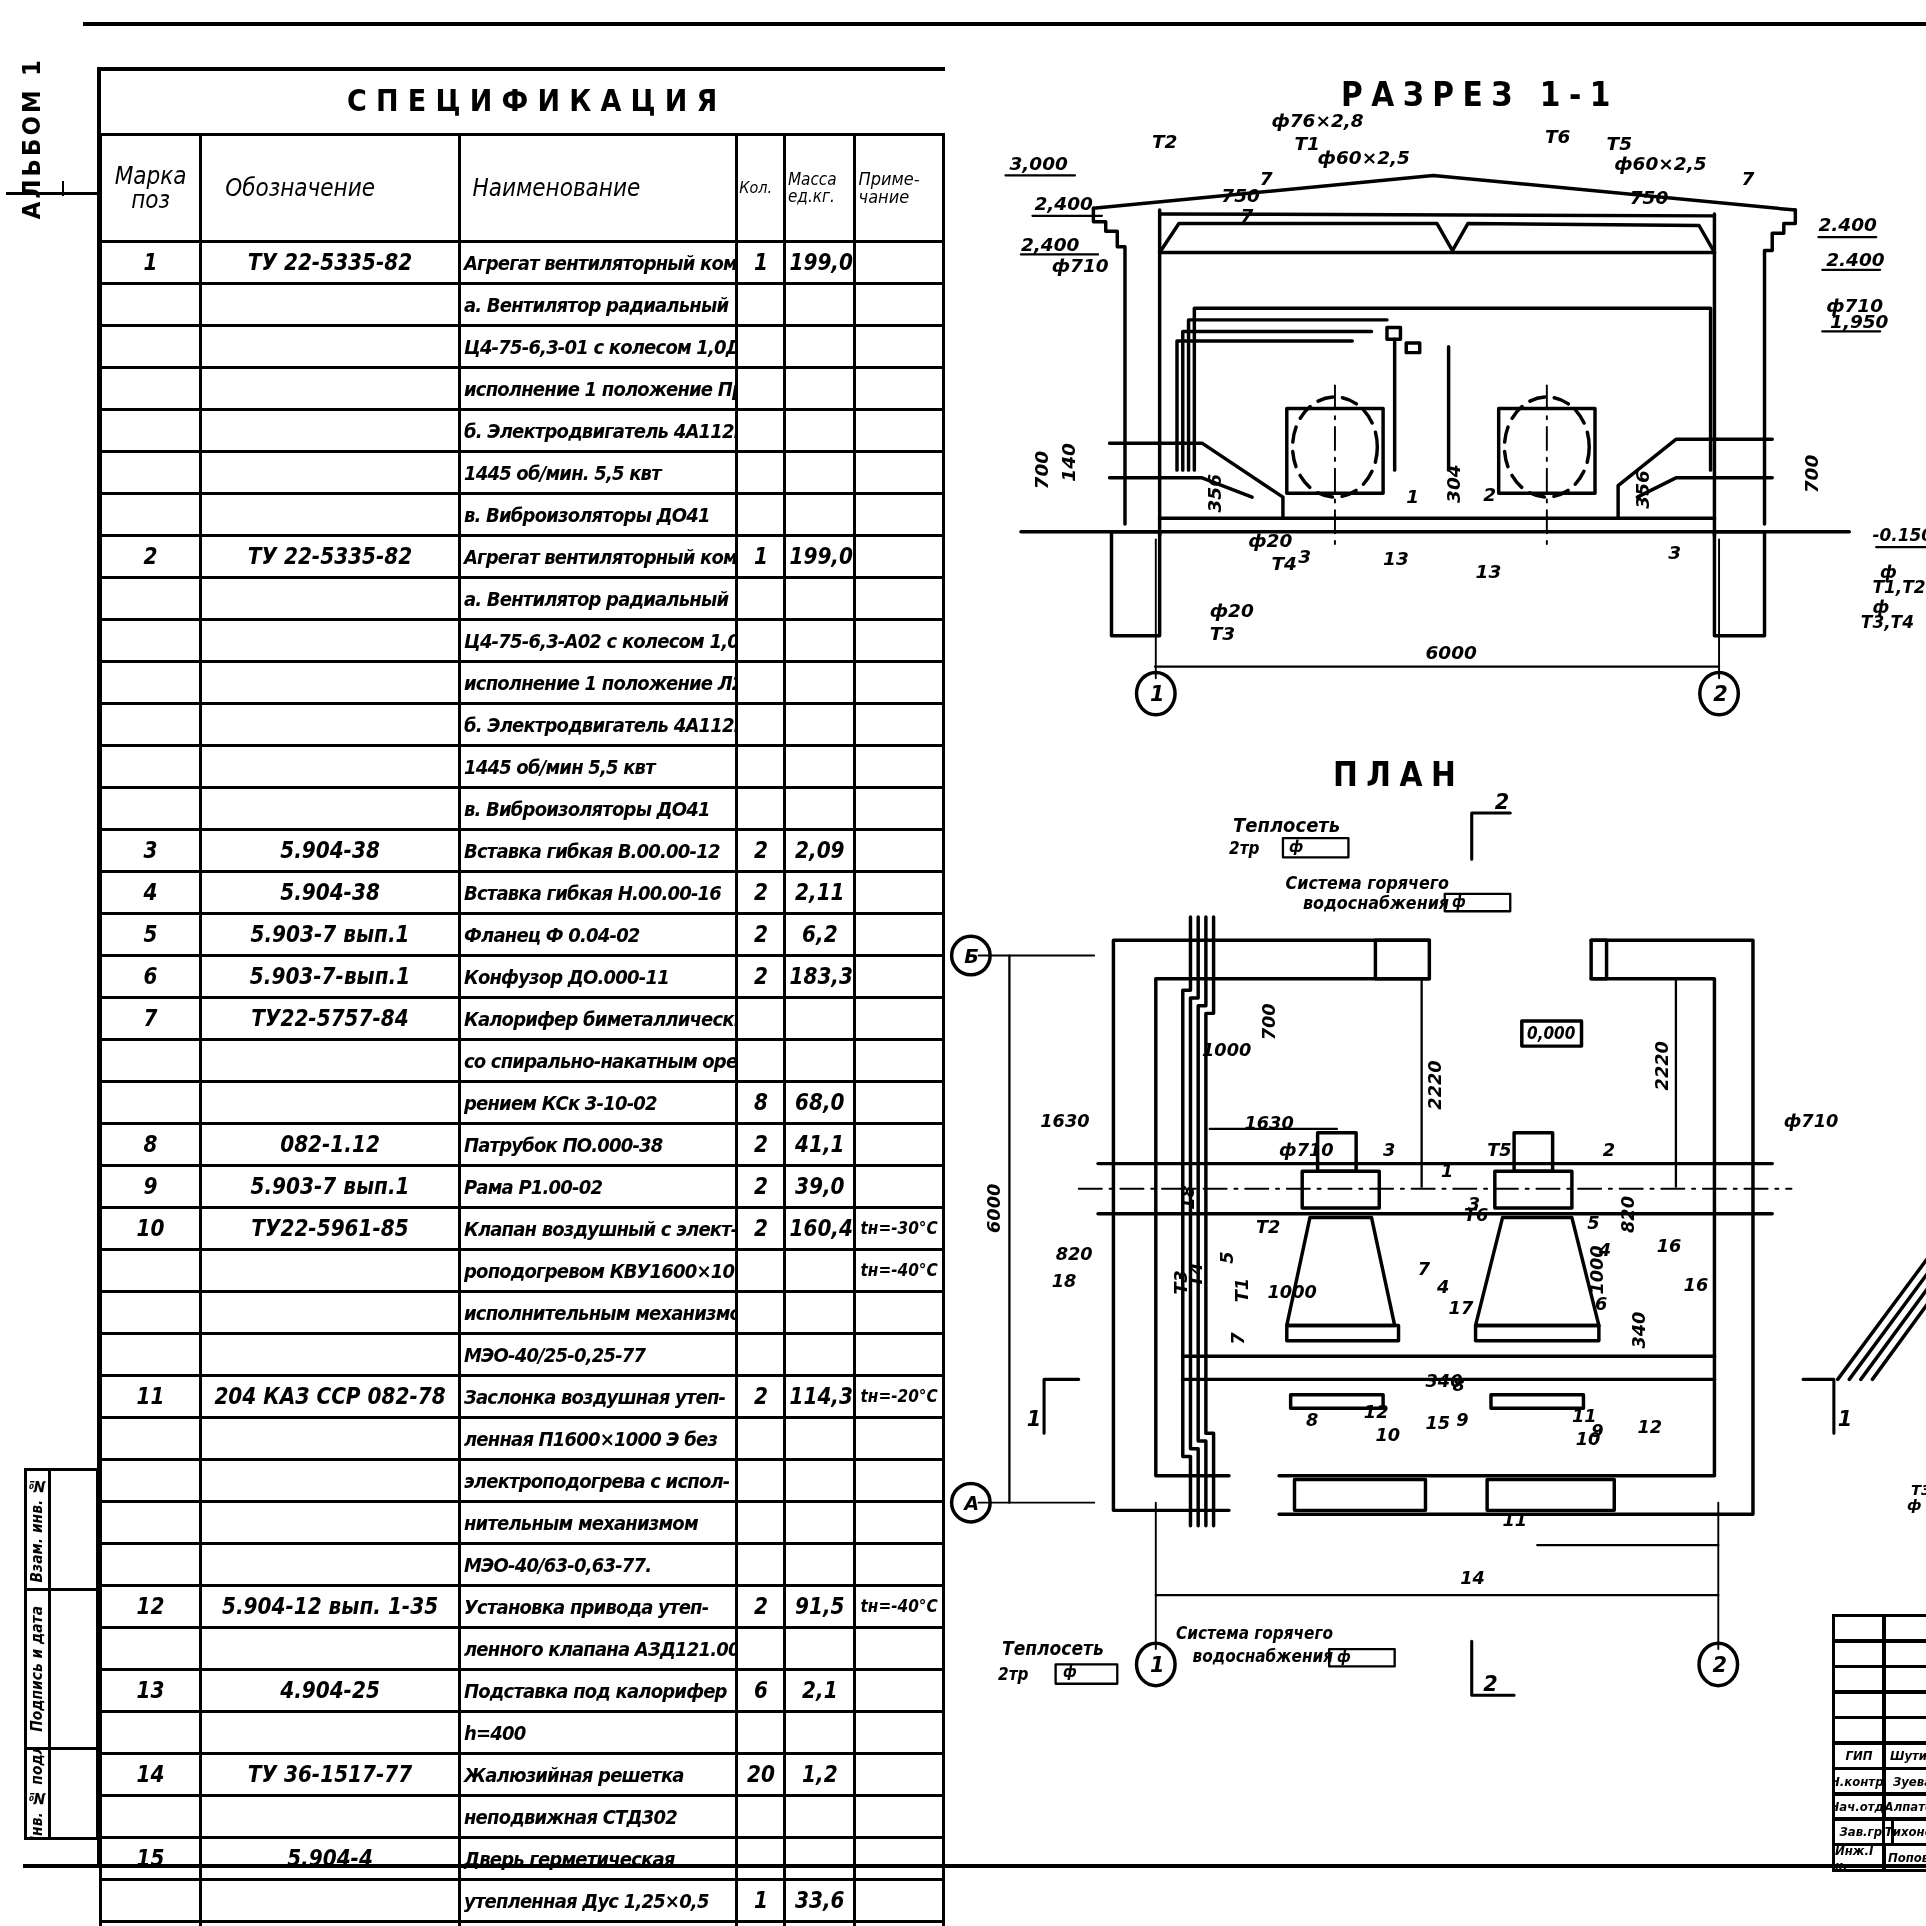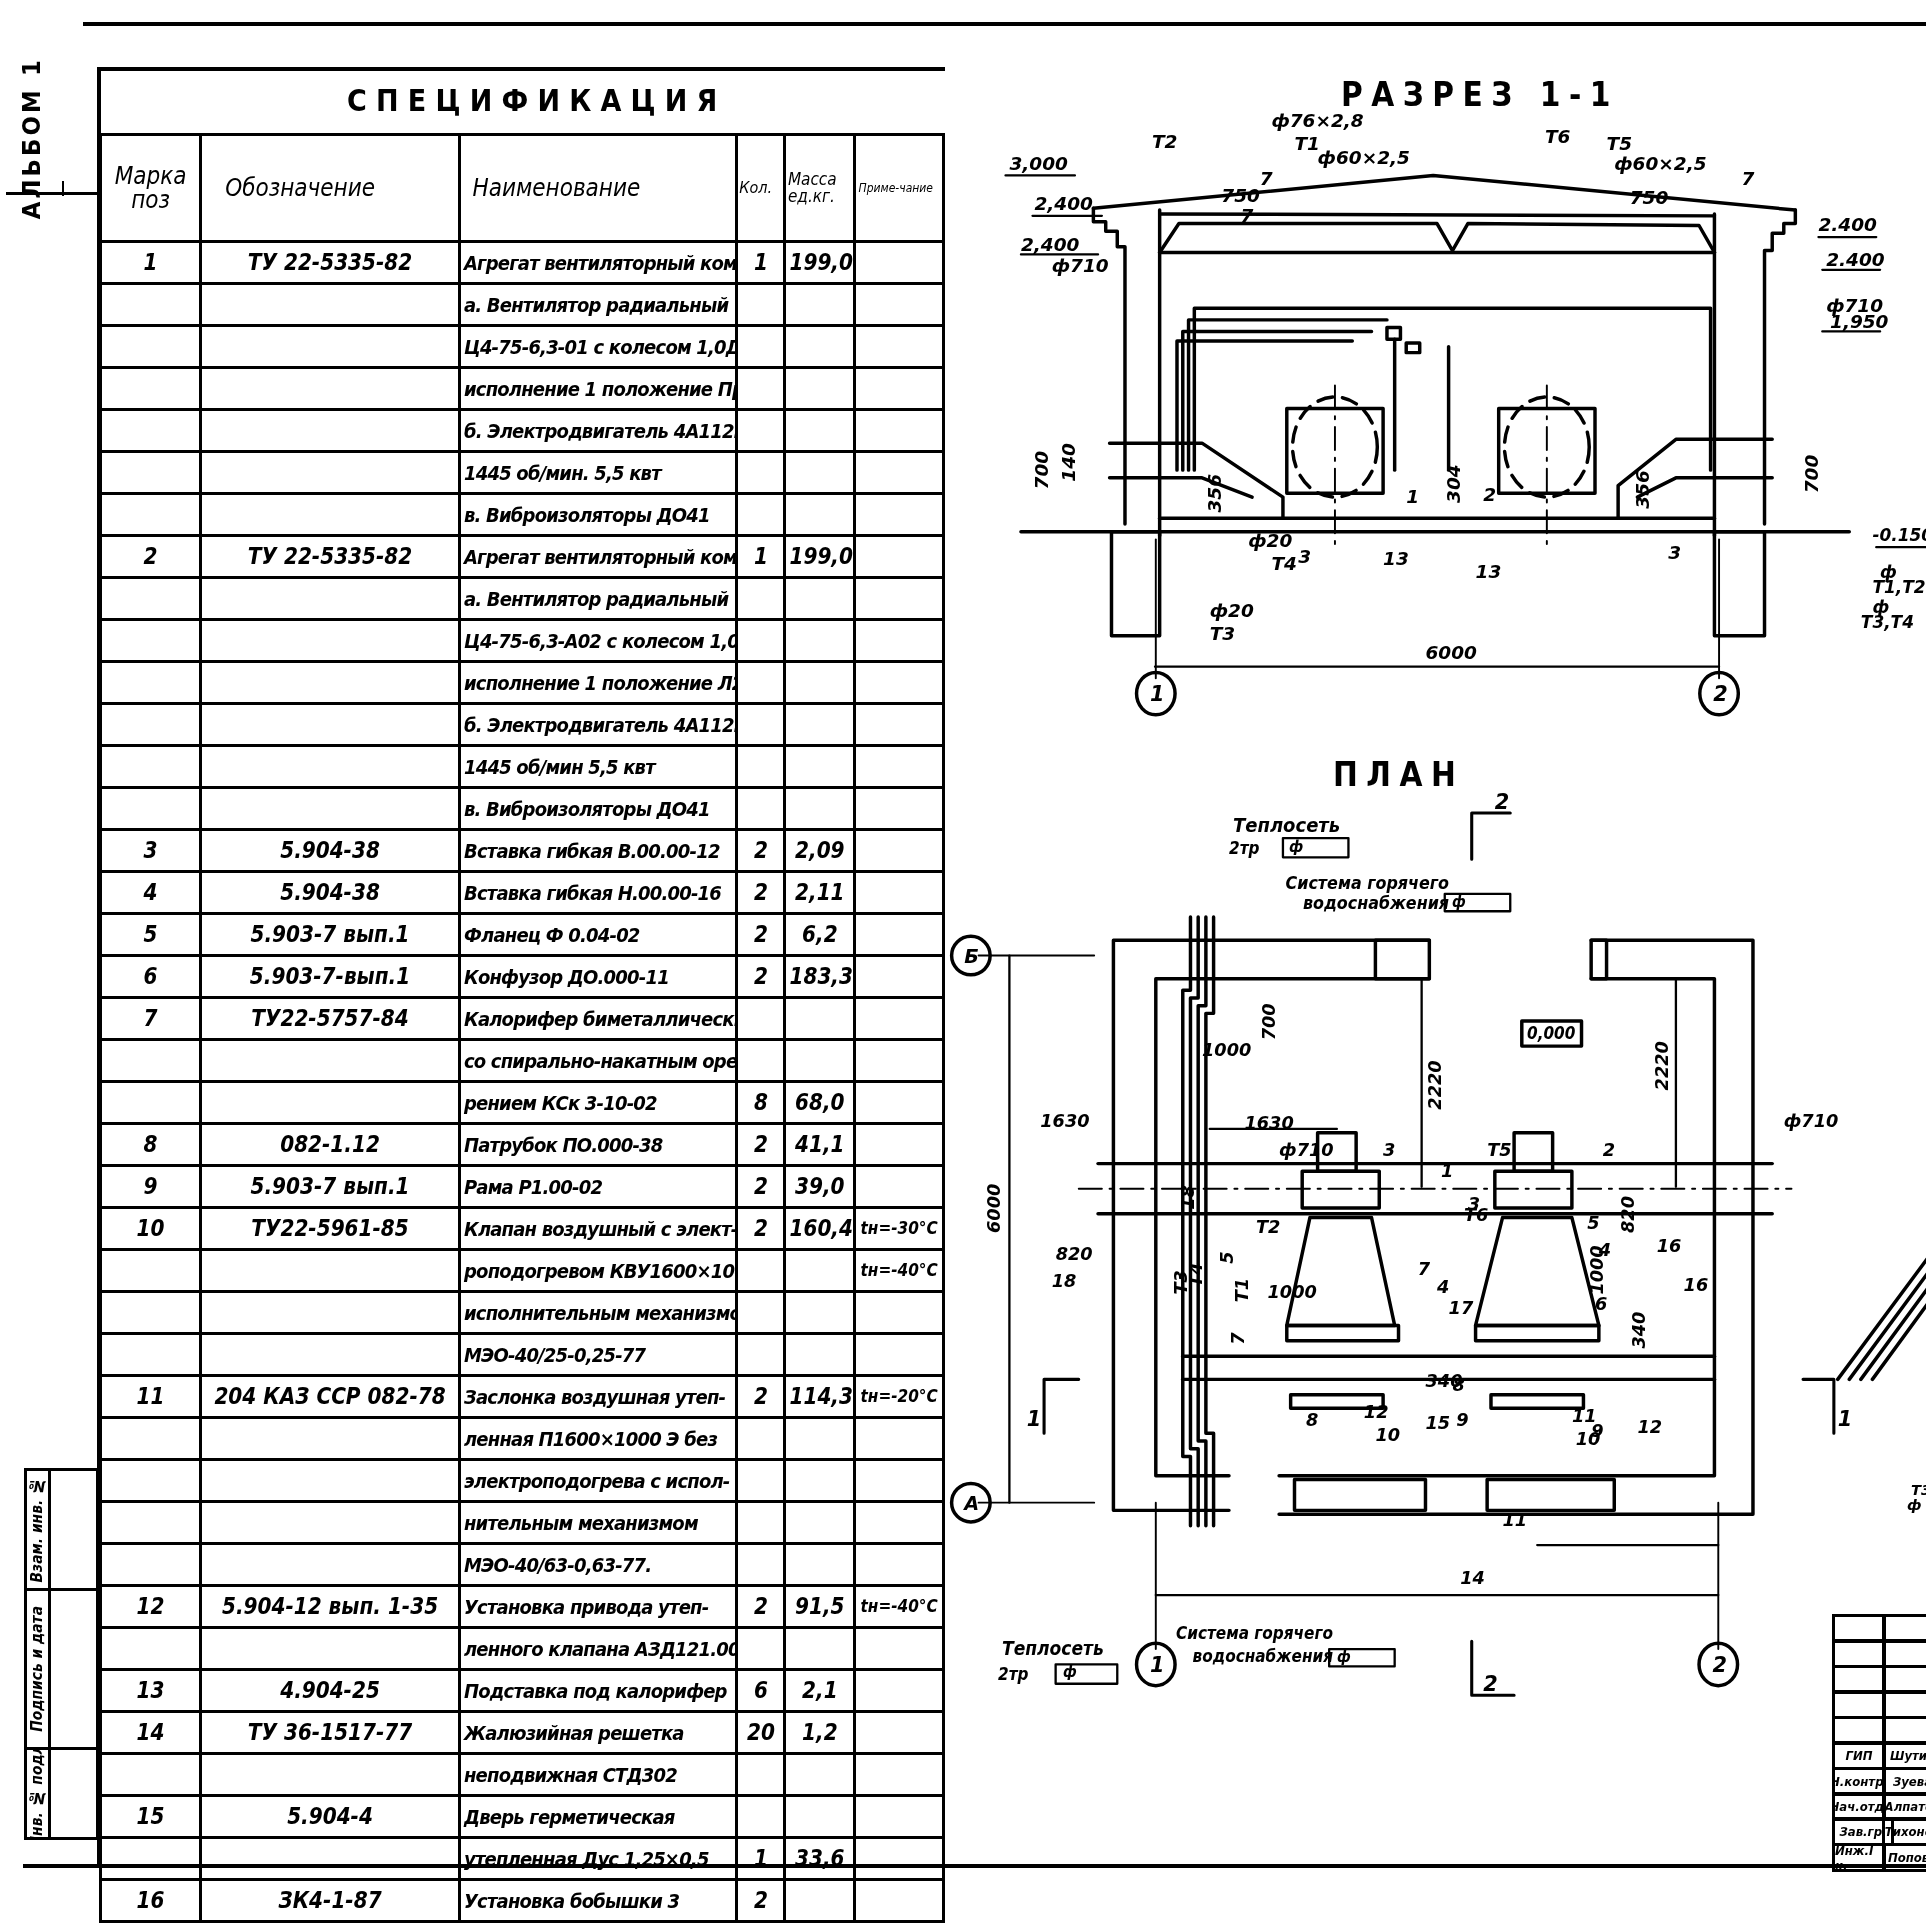--- a/index.html
+++ b/index.html
@@ -51,21 +51,21 @@
       <col style="width:67px">
       <col style="width:85px">
   </colgroup>
   <thead>
     <tr>
       <th style="text-align:center;">Марка поз</th>
       <th style="padding-left:23px;">Обозначение</th>
       <th style="padding-left:11.6px;margin-top:40px;">Наименование</th>
       <th style="font-size:16px;padding:0 0.8px;">Кол.</th>
       <th style="font-size:17px;padding:0 1.5px;">Масса ед.кг.</th>
-      <th style="font-size:12px;padding:0 2.3px;">Приме-чание</th>
+      <th style="font-size:18px;padding:0 2.3px;">Приме-чание</th>
     </tr>
   </thead>
   <tbody id="spec-body">
       <tr>
         <td class="c">1</td>
         <td class="c">ТУ 22-5335-82</td>
         <td class="name-cell">Агрегат вентиляторный комп.</td>
         <td class="c">1</td>
         <td class="c">199,0</td>
         <td class="c" style="font-size: 17px;"></td>
@@ -333,20 +333,28 @@
         <td class="c"></td>
         <td class="c"></td>
         <td class="c" style="font-size: 17px;"></td>
       </tr>
       <tr>
         <td class="c">13</td>
         <td class="c">4.904-25</td>
         <td class="name-cell">Подставка под калорифер</td>
         <td class="c">6</td>
         <td class="c">2,1</td>
+        <td class="c" style="font-size: 17px;"></td>
+      </tr>
+      <tr>
+        <td class="c"></td>
+        <td class="c"></td>
+        <td class="name-cell">h=400</td>
+        <td class="c"></td>
+        <td class="c"></td>
         <td class="c" style="font-size: 17px;"></td>
       </tr>
       <tr>
         <td class="c">14</td>
         <td class="c">ТУ 36-1517-77</td>
         <td class="name-cell">Жалюзийная решетка</td>
         <td class="c">20</td>
         <td class="c">1,2</td>
         <td class="c" style="font-size: 17px;"></td>
       </tr>

